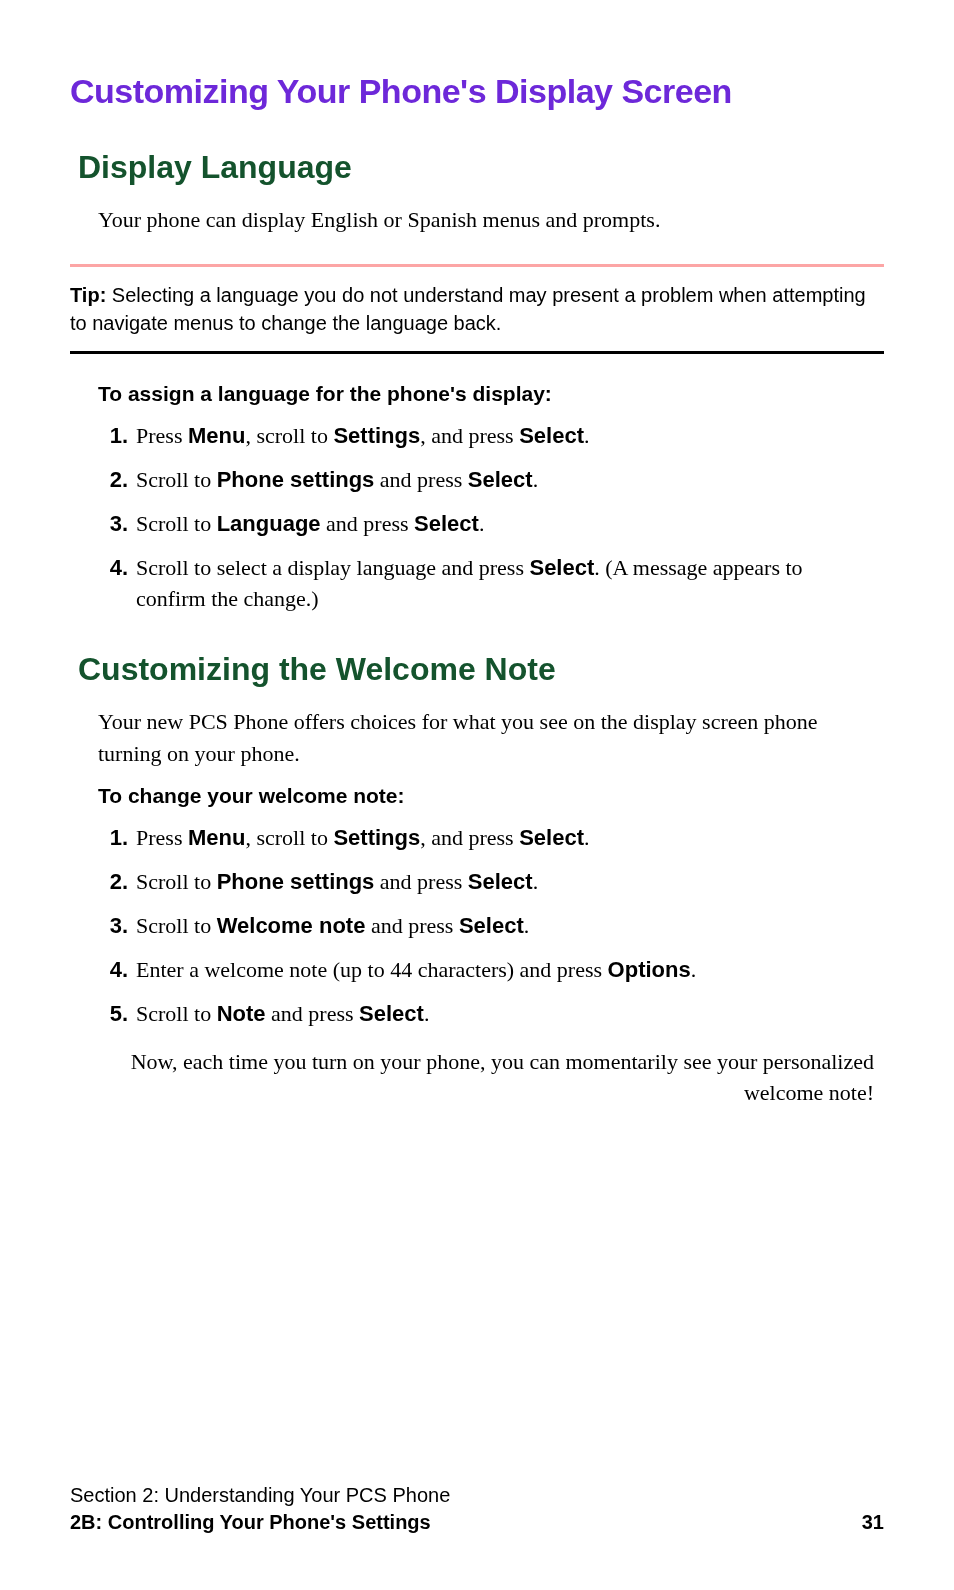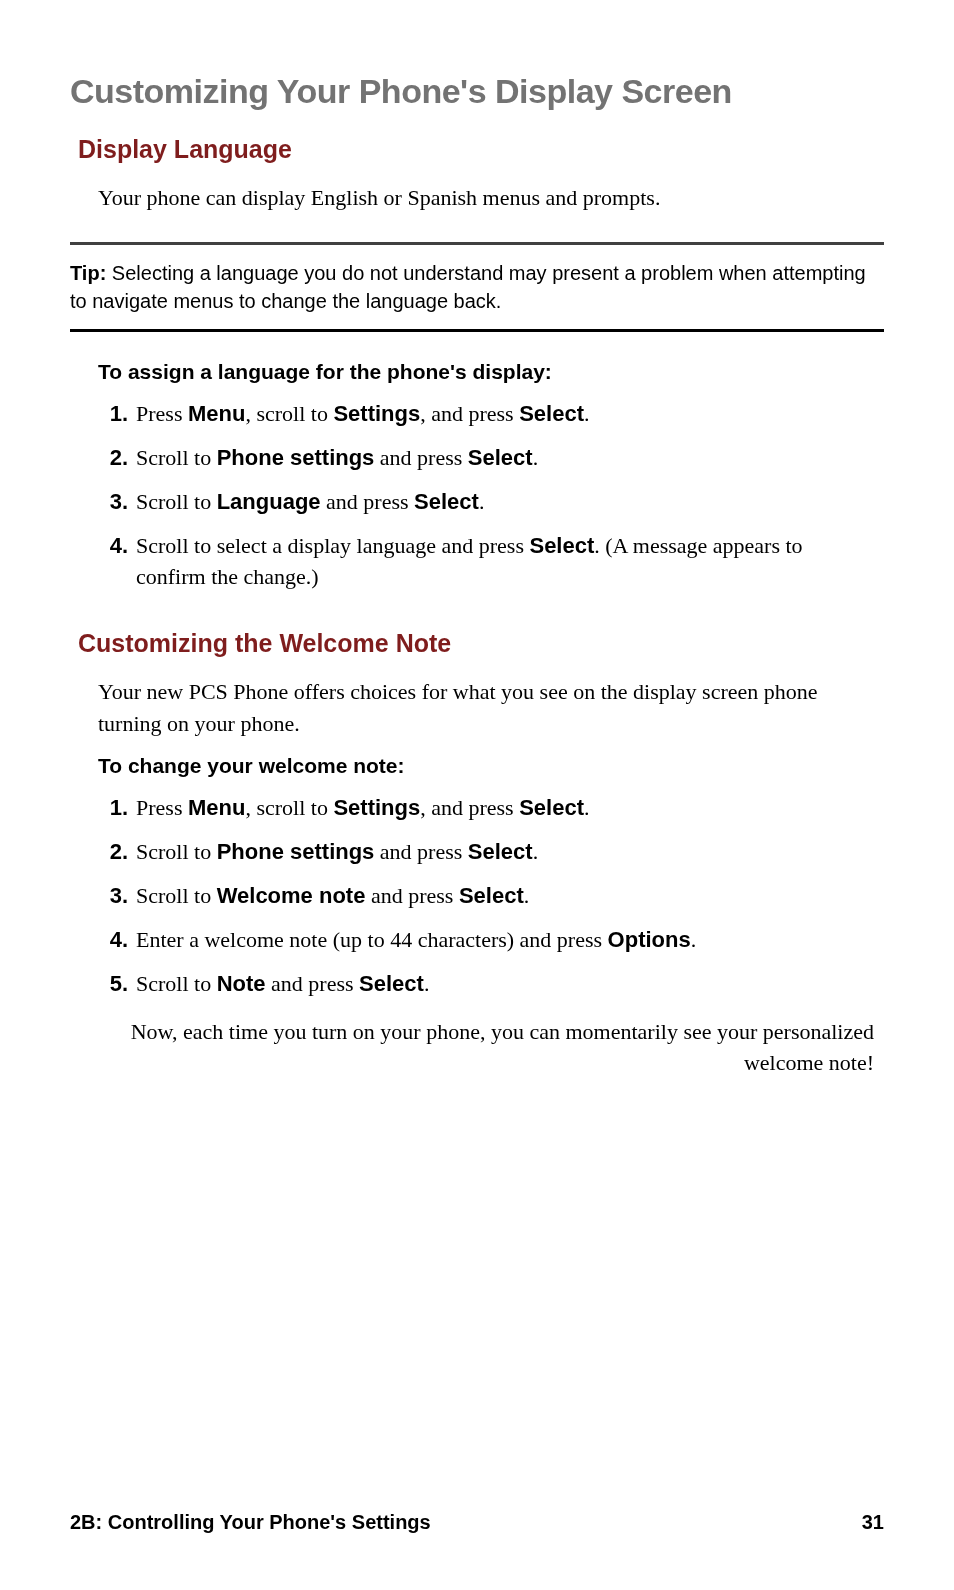--- a/index.html
+++ b/index.html
@@ -8,43 +8,43 @@
       height: 1590px;
       background: #fff;
       font-family: Georgia, 'Times New Roman', serif;
       color: #000;
       position: relative;
       padding: 72px 70px 0 70px;
     }
     .h1 {
       font-family: 'Helvetica Neue', Arial, sans-serif;
       font-weight: 900;
-      color: #737373;
+      color: #6d28d9;
       font-size: 34px;
       letter-spacing: -0.5px;
-      margin-bottom: 24px;
+      margin-bottom: 38px;
     }
     .h2 {
       font-family: 'Helvetica Neue', Arial, sans-serif;
       font-weight: 700;
-      color: #7f1d1d;
-      font-size: 25px;
+      color: #14532d;
+      font-size: 32px;
       margin-left: 8px;
       margin-bottom: 18px;
     }
     .h2.mt { margin-top: 36px; }
     .body-text {
       font-size: 22px;
       line-height: 1.45;
       margin-left: 28px;
       margin-right: 10px;
       margin-bottom: 14px;
     }
     .tip-block {
-      border-top: 3px solid #404040;
+      border-top: 3px solid #fca5a5;
       border-bottom: 3px solid #000;
       padding: 14px 0;
       margin: 28px 0 28px 0;
       font-family: 'Helvetica Neue', Arial, sans-serif;
       font-size: 20px;
       line-height: 1.4;
     }
     .tip-label { font-weight: 700; }
     .subhead {
       font-family: 'Helvetica Neue', Arial, sans-serif;
@@ -139,17 +139,18 @@
       <span class="step-text">Enter a welcome note (up to 44 characters) and press <b class="sans">Options</b>.</span>
     </div>
     <div class="step">
       <span class="step-num">5.</span>
       <span class="step-text">Scroll to <b class="sans">Note</b> and press <b class="sans">Select</b>.</span>
     </div>
   </div>
 <p class="body-text" style="margin-top:16px;text-align:right;">Now, each time you turn on your phone, you can momentarily see your personalized welcome note!</p>
 
 <div class="footer">
+  <div class="footer-line1">Section 2: Understanding Your PCS Phone</div>
   <div class="footer-line2">
     <span>2B: Controlling Your Phone's Settings</span>
     <span>31</span>
   </div>
 </div>
 
 </body></html>

